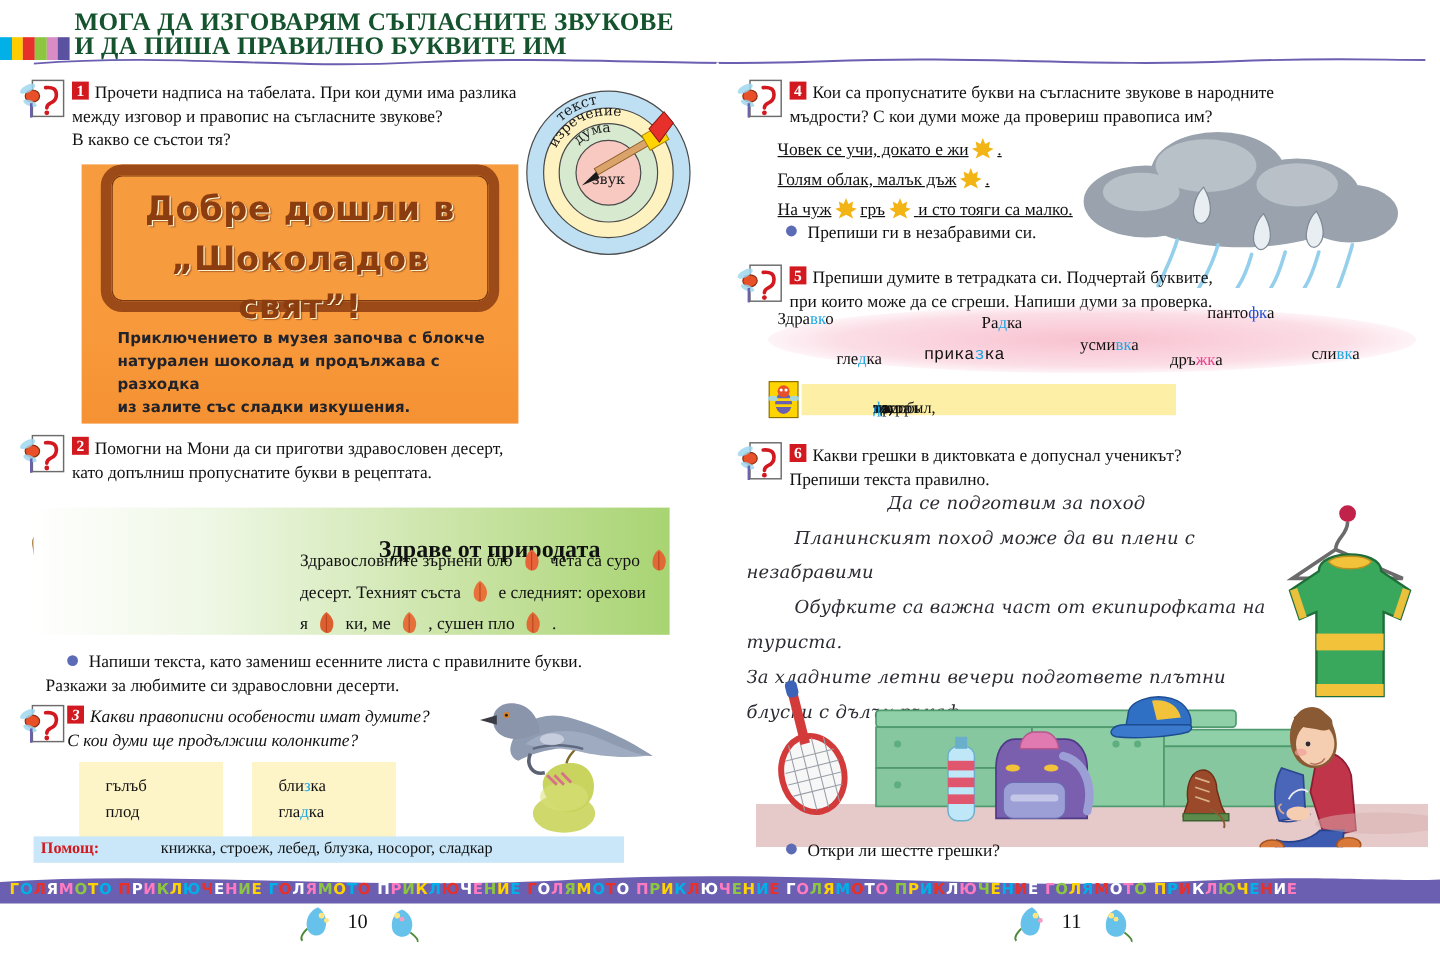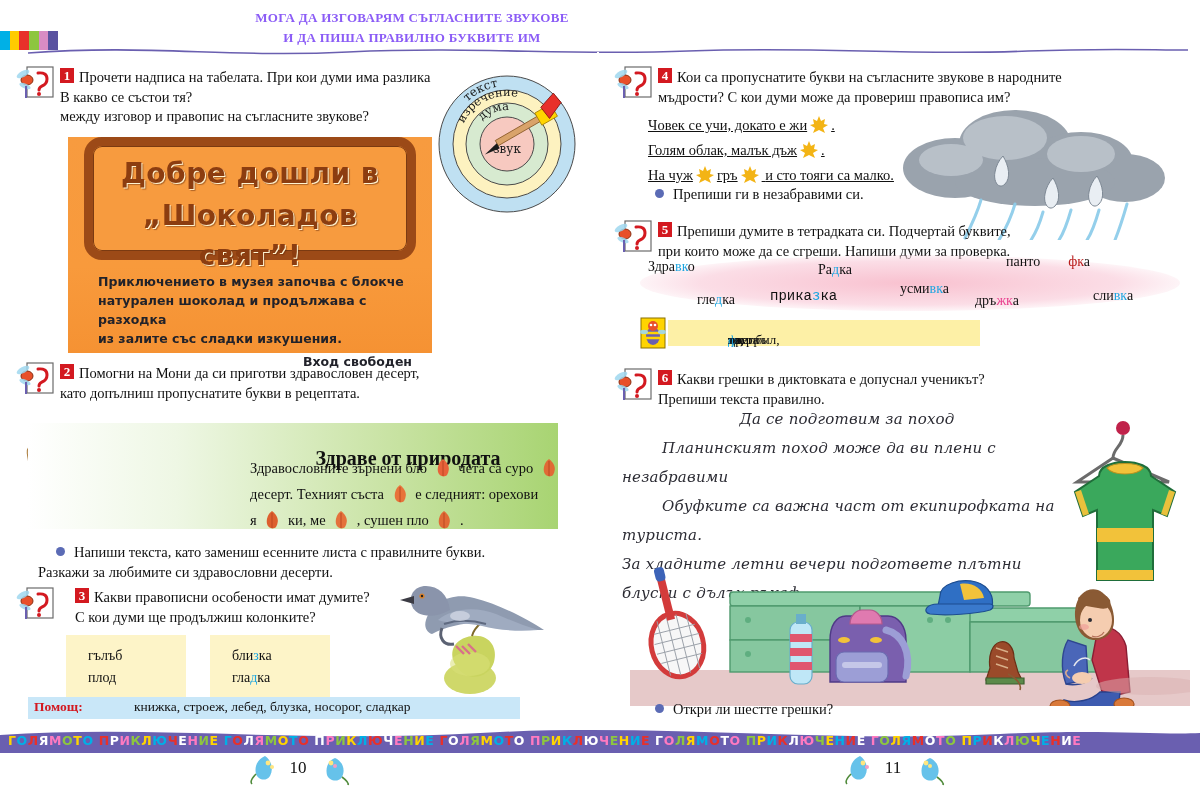--- a/index.html
+++ b/index.html
@@ -14,22 +14,22 @@
   }
   .page{position:absolute;inset:0;}
 
   
   .color-bars{position:absolute;left:0;top:31px;width:58px;height:19px;display:flex;}
   .color-bars i{flex:1;display:block;}
 
   .header-title{
     position:absolute;left:62px;top:8px;width:700px;
     font-family:"Liberation Serif", serif;
-    font-weight:bold;font-size:13px;line-height:20px;
-    letter-spacing:.3px;color:#8b5cf6;text-align:center;
+    font-weight:bold;font-size:21px;line-height:20px;
+    letter-spacing:.3px;color:#14532d;
   }
   .header-rule{position:absolute;left:28px;top:44px;width:1160px;height:14px;}
 
   
   .ex{position:absolute;}
   .bugicon{
     position:absolute;width:42px;height:38px;
   }
   .exnum{
     display:inline-block;background:#d31920;color:#fff;
@@ -181,22 +181,22 @@
     <rect x="13" y="3" width="26" height="30" fill="#fff" stroke="#6b6b6b" stroke-width="1.2"></rect>
     <path d="M24 9 q9 -1 9 6 q0 5 -5 7 q-3 1.5 -3 4" fill="none" stroke="#d31920" stroke-width="3" stroke-linecap="round"></path>
     <circle cx="25" cy="30" r="2" fill="#d31920"></circle>
     <ellipse cx="13" cy="16" rx="6" ry="5" fill="#e8502a" stroke="#8a2f12" stroke-width="1"></ellipse>
     <ellipse cx="9" cy="10" rx="7" ry="3" fill="#9fd7ef" opacity=".85" transform="rotate(-28 9 10)"></ellipse>
     <ellipse cx="11" cy="22" rx="6" ry="2.4" fill="#9fd7ef" opacity=".85" transform="rotate(22 11 22)"></ellipse>
     <rect x="11" y="22" width="2" height="12" fill="#6a5fb0"></rect>
   </svg>
   <div class="ex extext" style="left:60px;top:68px;width:380px;">
     <span class="exnum">1</span><span>Прочети надписа на табелата. При кои думи има разлика</span>
+    <div>между изговор и правопис на съгласните звукове?</div>
     <div>В какво се състои тя?</div>
-    <div>между изговор и правопис на съгласните звукове?</div>
   </div>
 
   <svg class="target" viewBox="0 0 140 172">
     <circle cx="70" cy="86" r="68" fill="#bfe0f2" stroke="#4a4a4a" stroke-width="1"></circle>
     <circle cx="70" cy="86" r="54" fill="#fdf2c0" stroke="#4a4a4a" stroke-width="1"></circle>
     <circle cx="70" cy="86" r="41" fill="#d7ead0" stroke="#4a4a4a" stroke-width="1"></circle>
     <circle cx="70" cy="86" r="27" fill="#f7c9c0" stroke="#4a4a4a" stroke-width="1"></circle>
     <path id="r1" d="M12,86 a58,58 0 0 1 116,0" fill="none"></path>
     <path id="r2" d="M22,86 a48,48 0 0 1 96,0" fill="none"></path>
     <path id="r3" d="M36,86 a34,34 0 0 1 68,0" fill="none"></path>
@@ -214,21 +214,20 @@
 
   <div class="sign">
     <div class="sign-inner">
       <div class="sign-line sign-l1">Добре дошли в</div>
       <div class="sign-line sign-l2">„Шоколадов свят”!</div>
     </div>
     <div class="sign-body">
       <div>Приключението в музея започва с блокче</div>
       <div>натурален шоколад и продължава с разходка</div>
       <div>из залите със сладки изкушения.</div>
-      <div class="sign-free">Вход свободен</div>
     </div>
   </div>
 
   <svg class="bugicon" style="left:14px;top:360px;" viewBox="0 0 42 38">
     <rect x="13" y="3" width="26" height="30" fill="#fff" stroke="#6b6b6b" stroke-width="1.2"></rect>
     <path d="M24 9 q9 -1 9 6 q0 5 -5 7 q-3 1.5 -3 4" fill="none" stroke="#d31920" stroke-width="3" stroke-linecap="round"></path>
     <circle cx="25" cy="30" r="2" fill="#d31920"></circle>
     <ellipse cx="13" cy="16" rx="6" ry="5" fill="#e8502a" stroke="#8a2f12" stroke-width="1"></ellipse>
     <ellipse cx="9" cy="10" rx="7" ry="3" fill="#9fd7ef" opacity=".85" transform="rotate(-28 9 10)"></ellipse>
     <ellipse cx="11" cy="22" rx="6" ry="2.4" fill="#9fd7ef" opacity=".85" transform="rotate(22 11 22)"></ellipse>
@@ -321,21 +320,21 @@
 
   <svg class="bugicon" style="left:14px;top:585px;" viewBox="0 0 42 38">
     <rect x="13" y="3" width="26" height="30" fill="#fff" stroke="#6b6b6b" stroke-width="1.2"></rect>
     <path d="M24 9 q9 -1 9 6 q0 5 -5 7 q-3 1.5 -3 4" fill="none" stroke="#d31920" stroke-width="3" stroke-linecap="round"></path>
     <circle cx="25" cy="30" r="2" fill="#d31920"></circle>
     <ellipse cx="13" cy="16" rx="6" ry="5" fill="#e8502a" stroke="#8a2f12" stroke-width="1"></ellipse>
     <ellipse cx="9" cy="10" rx="7" ry="3" fill="#9fd7ef" opacity=".85" transform="rotate(-28 9 10)"></ellipse>
     <ellipse cx="11" cy="22" rx="6" ry="2.4" fill="#9fd7ef" opacity=".85" transform="rotate(22 11 22)"></ellipse>
     <rect x="11" y="22" width="2" height="12" fill="#6a5fb0"></rect>
   </svg>
-  <div class="ex extext" style="left:75px;top:588px;width:400px;">
+  <div class="ex extext" style="left:56px;top:588px;width:400px;font-style:italic;">
     <span class="exnum">3</span><span>Какви правописни особености имат думите?</span>
     <div>С кои думи ще продължиш колонките?</div>
   </div>
 
   <div class="wbox" style="left:66px;top:635px;width:98px;height:48px;">
     <div>гълъб</div>
     <div>плод</div>
   </div>
   <div class="wbox" style="left:210px;top:635px;width:98px;height:48px;">
     <div><span>бли</span><span class="cyan">з</span><span>ка</span></div>
@@ -442,21 +441,21 @@
   <div class="ex extext" style="left:658px;top:222px;width:420px;">
     <span class="exnum">5</span><span>Препиши думите в тетрадката си. Подчертай буквите,</span>
     <div>при които може да се сгреши. Напиши думи за проверка.</div>
   </div>
 
   <div class="pinkblob"></div>
   <div id="ex5-words">
       <div class="w" style="left: 648px; top: 259px;"><span>Здра</span><span style="color: rgb(30, 166, 224);">вк</span><span>о</span></div>
       <div class="w" style="left: 818px; top: 262px;"><span>Ра</span><span style="color: rgb(30, 166, 224);">д</span><span>ка</span></div>
       <div class="w" style="left: 900px; top: 281px;"><span>усми</span><span style="color: rgb(30, 166, 224);">вк</span><span>а</span></div>
-      <div class="w" style="left: 1006px; top: 254px;"><span>панто</span><span style="color: #b91c1c; margin-left: 28px;">фк</span><span>а</span></div>
+      <div class="w" style="left: 1006px; top: 254px;"><span>панто</span><span style="color: #1d4ed8;">фк</span><span>а</span></div>
       <div class="w" style="left: 697px; top: 292px;"><span>гле</span><span style="color: rgb(30, 166, 224);">д</span><span>ка</span></div>
       <div class="w" style="left: 770px; top: 288px; font-family: Liberation Mono, monospace;"><span>прика</span><span style="color: rgb(30, 166, 224);">з</span><span>ка</span></div>
       <div class="w" style="left: 975px; top: 293px;"><span>дръ</span><span style="color: rgb(233, 63, 142);">жк</span><span>а</span></div>
       <div class="w" style="left: 1093px; top: 288px;"><span>сли</span><span style="color: rgb(30, 166, 224);">вк</span><span>а</span></div>
     </div>
 
   <svg class="beeicon" viewBox="0 0 26 32">
     <rect x="1" y="1" width="24" height="30" fill="#ffd400" stroke="#8a7000" stroke-width="1"></rect>
     <ellipse cx="13" cy="19" rx="7" ry="9" fill="#6a5fb0"></ellipse>
     <path d="M6 16 h14 M6 21 h14" stroke="#ffd400" stroke-width="2.4"></path>

